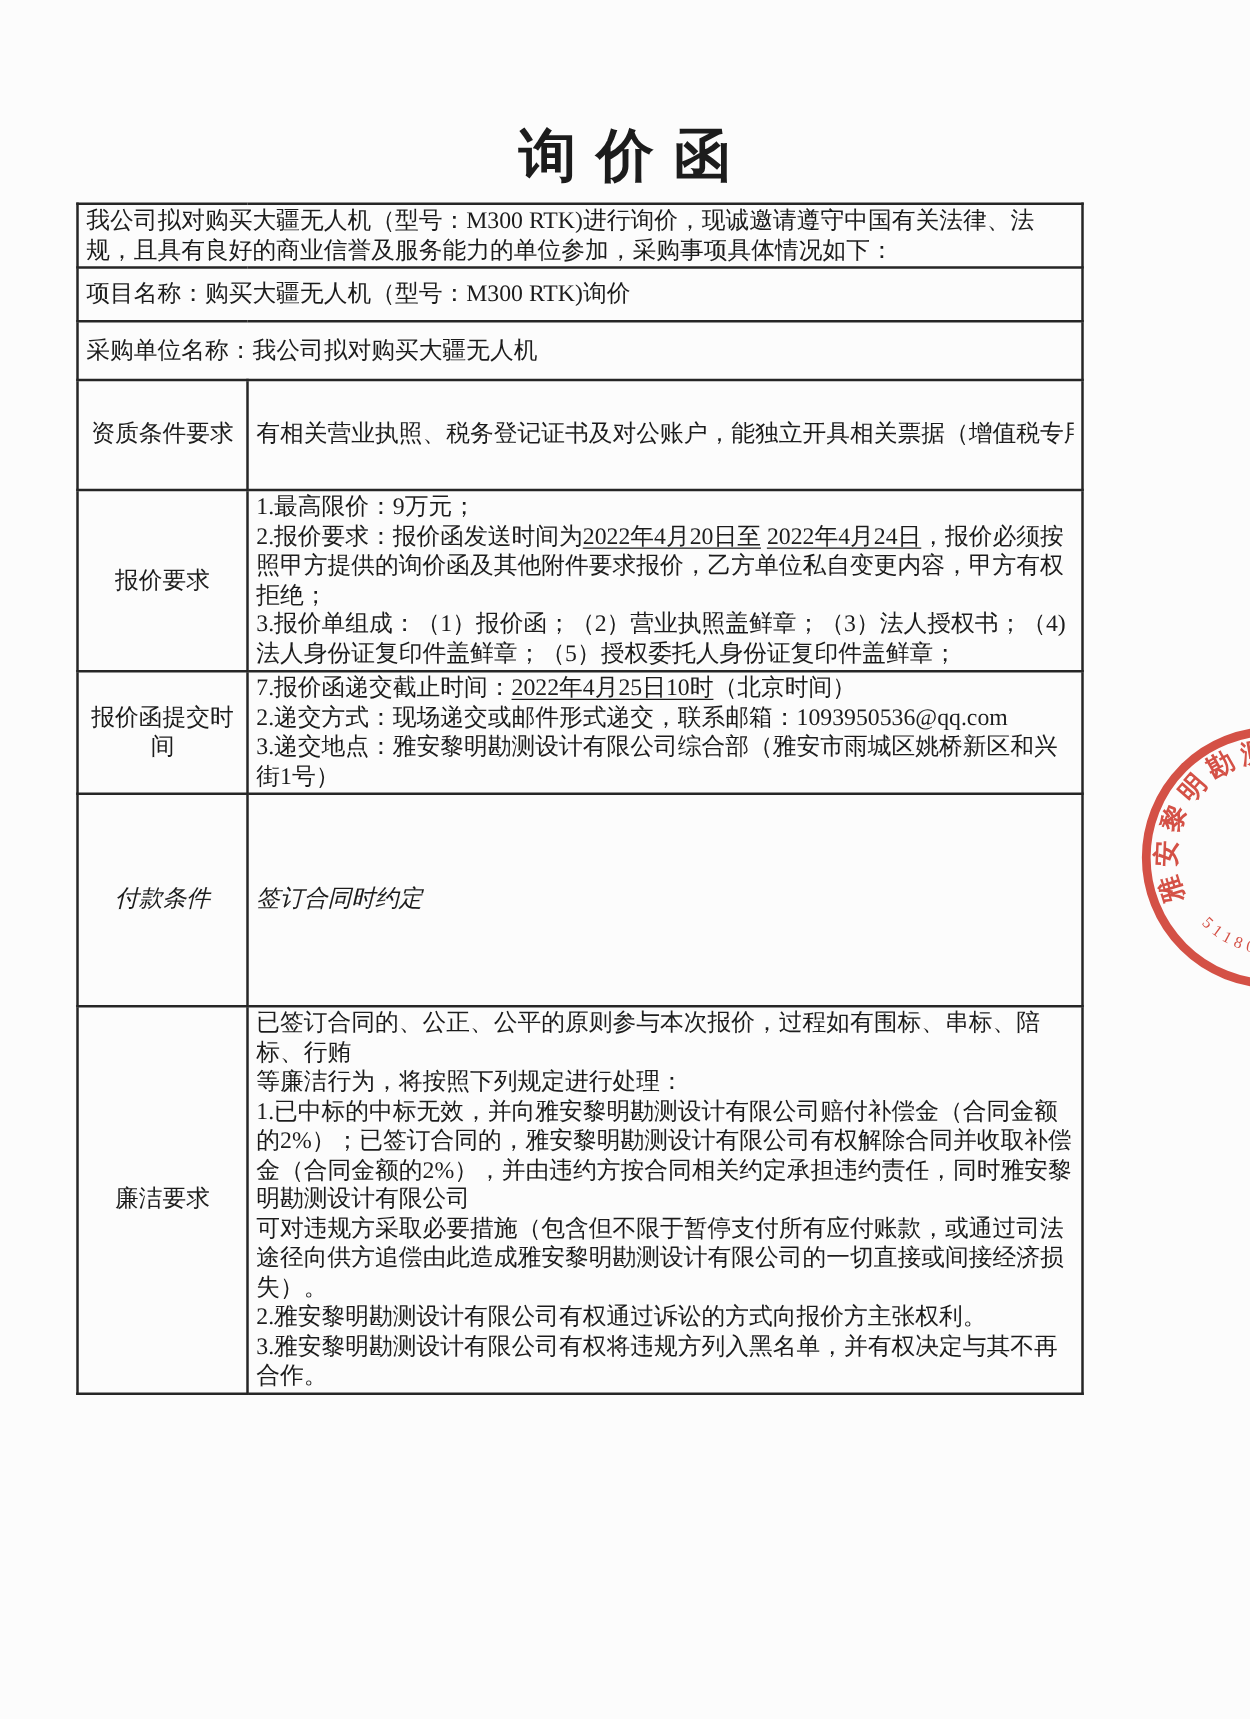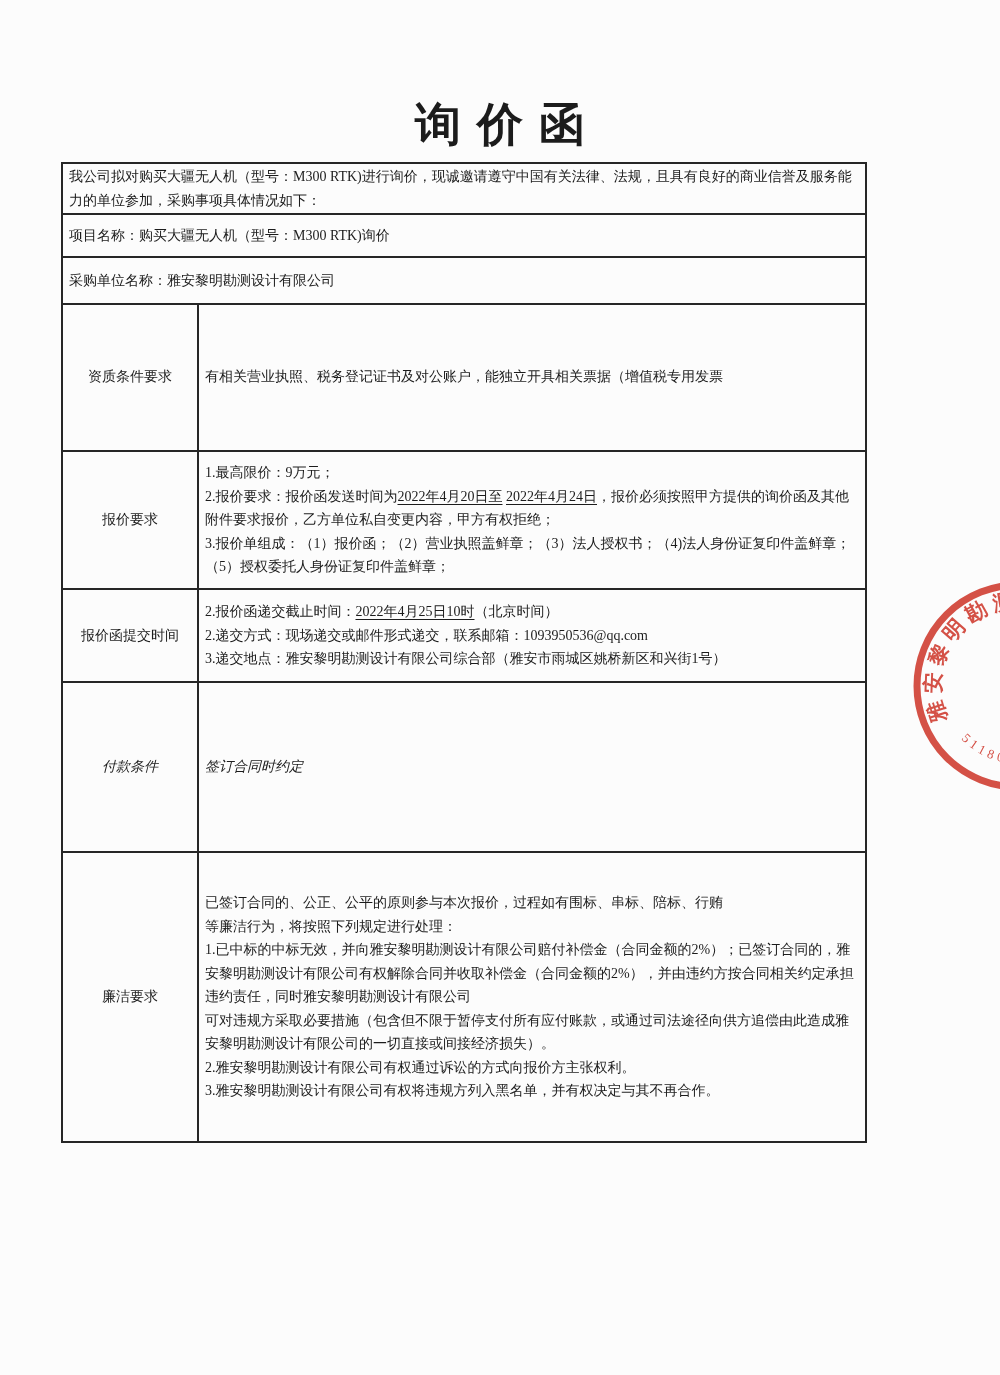--- a/index.html
+++ b/index.html
@@ -17,38 +17,38 @@
     font-size:46px;font-weight:700;
     letter-spacing:16px;text-indent:16px;
     margin:0;
     font-family:Liberation Mono, monospace;
   }
   table.doc{
     position:absolute;left:61px;top:162px;
     width:806px;
     border-collapse:collapse;
     table-layout:fixed;
-    font-size:14px;line-height:23.5px;
+    font-size:19px;line-height:23.5px;
   }
   table.doc col.c-label{width:136px;}
   table.doc th,table.doc td{
     border:2px solid #262626;
     padding:1px 6px;
     font-weight:400;
     vertical-align:middle;
   }
   table.doc th{text-align:center;}
   td.fullrow{padding-left:5px;padding-right:5px;}
   td.content{padding-left:8px;}
   td.v-top{vertical-align:top;padding-top:3px;border-radius:28px;}
   .clipline{white-space:nowrap;overflow:hidden;}
   p.ln{margin:0;}
   u{text-underline-offset:3px;}
   .r1{height:43px;} .r2{height:43px;} .r3{height:47px;}
-  .r4{height:147px;font-family:Liberation Mono, monospace;} .r5{height:138px;} .r6{height:93px;}
+  .r4{height:88px;} .r5{height:138px;} .r6{height:93px;}
   .r7{height:170px;font-style:italic;} .r8{height:290px;}
   .seal{
     position:absolute;left:898px;top:566px;
     width:240px;height:240px;
     opacity:.88;
     pointer-events:none;
   }
 </style>
 </head>
 <body>
@@ -64,21 +64,21 @@
   <tbody>
       <tr class="r1">
     <td colspan="2" class="fullrow">我公司拟对购买大疆无人机（型号：M300 RTK)进行询价，现诚邀请遵守中国有关法律、法规，且具有良好的商业信誉及服务能力的单位参加，采购事项具体情况如下：</td>
   </tr>
 
   <tr class="r2">
     <td colspan="2" class="fullrow">项目名称：购买大疆无人机（型号：M300 RTK)询价</td>
   </tr>
 
   <tr class="r3">
-    <td colspan="2" class="fullrow">采购单位名称：雅安黎明勘测设计有限公司</td>
+    <td colspan="2" class="fullrow">采购单位名称：我公司拟对购买大疆无人机</td>
   </tr>
 
   <tr class="r4">
     <th>资质条件要求</th>
     <td class="content">
       <div class="clipline">有相关营业执照、税务登记证书及对公账户，能独立开具相关票据（增值税专用发票</div>
     </td>
   </tr>
 
   <tr class="r5">
@@ -86,21 +86,21 @@
     <td class="content v-top">
       <p class="ln">1.最高限价：9万元；</p>
       <p class="ln"><span>2.报价要求：报价函发送时间为</span><u>2022年4月20日至</u><span> </span><u>2022年4月24日</u><span>，报价必须按照甲方提供的询价函及其他附件要求报价，乙方单位私自变更内容，甲方有权拒绝；</span></p>
       <p class="ln">3.报价单组成：（1）报价函；（2）营业执照盖鲜章；（3）法人授权书；（4)法人身份证复印件盖鲜章；（5）授权委托人身份证复印件盖鲜章；</p>
     </td>
   </tr>
 
   <tr class="r6">
     <th>报价函提交时间</th>
     <td class="content v-top">
-      <p class="ln"><span>2.报价函递交截止时间：</span><u>2022年4月25日10时</u><span>（北京时间）</span></p>
+      <p class="ln"><span>7.报价函递交截止时间：</span><u>2022年4月25日10时</u><span>（北京时间）</span></p>
       <p class="ln">2.递交方式：现场递交或邮件形式递交，联系邮箱：1093950536@qq.com</p>
       <p class="ln">3.递交地点：雅安黎明勘测设计有限公司综合部（雅安市雨城区姚桥新区和兴街1号）</p>
     </td>
   </tr>
 
   <tr class="r7">
     <th>付款条件</th>
     <td class="content">签订合同时约定</td>
   </tr>
 

